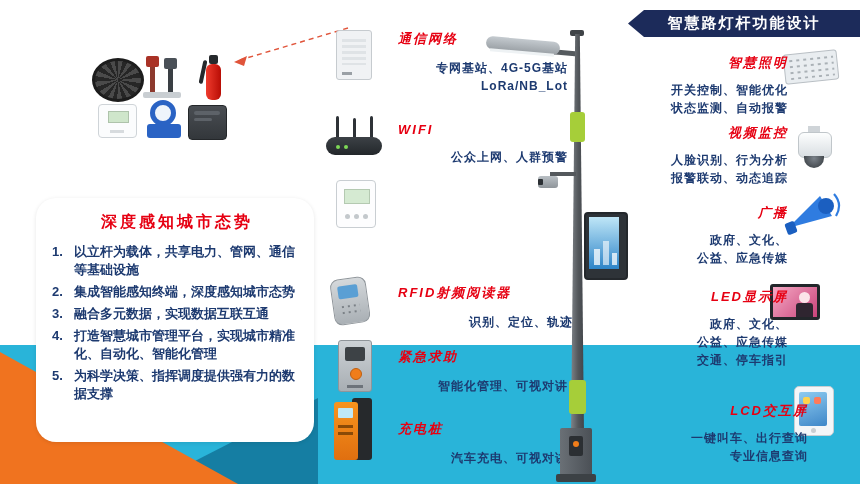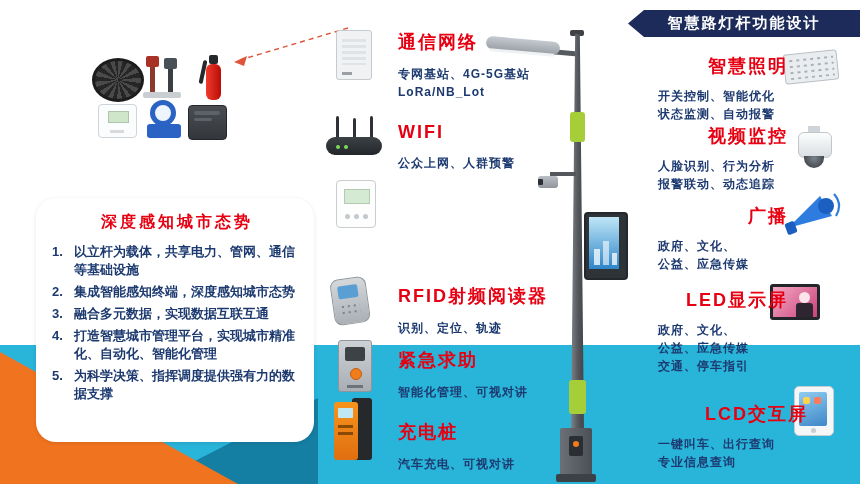--- a/index.html
+++ b/index.html
@@ -26,22 +26,22 @@
           box-sizing:border-box;padding:12px 12px 8px 16px;z-index:5;
           box-shadow:0 1px 4px rgba(0,0,0,0.10);}
   .bubble-tail{left:38px;top:166px;width:70px;height:48px;background:#fff;z-index:4;
           clip-path:polygon(12% 0,100% 75%,30% 100%);}
   .bubble-title{text-align:center;color:var(--red);font-size:16px;font-weight:bold;
           letter-spacing:3px;margin:2px 0 10px;}
   .bubble-item{display:flex;gap:6px;margin-bottom:4px;color:var(--navy);
           font-size:13px;line-height:18px;font-weight:bold;}
   .bubble-item .num{flex:0 0 16px;}
   
-  .sec-title{color:var(--red);font-weight:bold;font-size:18px;letter-spacing:2px;margin-bottom:11px;}
-  .sec-line{color:var(--navy);font-size:12px;font-weight:bold;letter-spacing:1px;line-height:18px;}
+  .sec-title{color:var(--red);font-weight:bold;font-size:13px;letter-spacing:2px;margin-bottom:11px;font-style:italic;}
+  .sec-line{color:var(--navy);font-size:12px;font-weight:bold;letter-spacing:1px;line-height:18px;text-align:right;}
   .r-sec .sec-title{margin-bottom:9px;text-align:right;}
   
   .ic{position:absolute;}
 </style>
 </head>
 <body>
 
 <div class="canvas">
 
   <div class="abs bg-cyan"></div>

